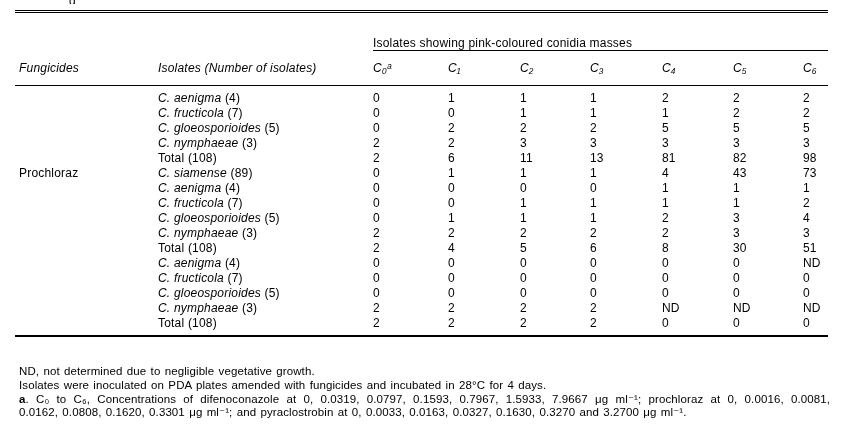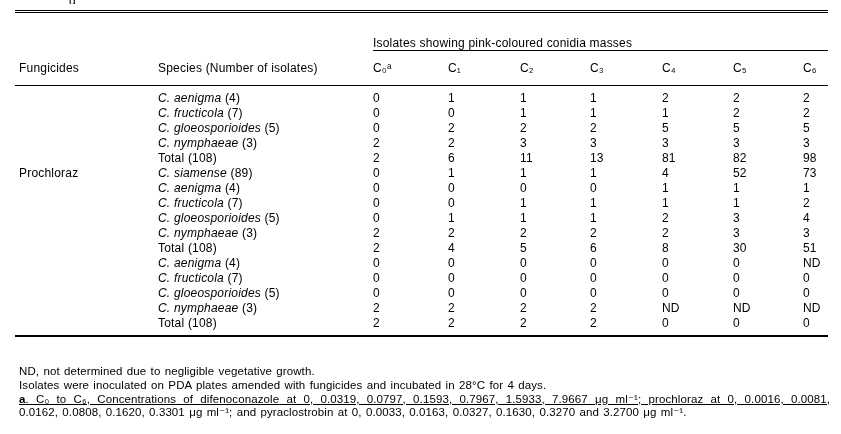--- a/index.html
+++ b/index.html
@@ -52,36 +52,37 @@
     height:37px;
     vertical-align:bottom;
     padding-bottom:0;
     margin-left:8px;
   }
   th.spanner{border-bottom:1px solid #000;}
 
   tr.head-row th{
     height:34px;
     border-bottom:1px solid #000;
+    font-style:italic;
   }
 
   tbody td{height:15px;line-height:15px;}
   tbody tr:first-child td{padding-top:5px;}
   tbody tr:last-child td{padding-bottom:4px;}
   .italic{font-style:italic;}
 
   .footnotes{
     position:absolute;left:19px;top:365px;width:811px;
     font-size:11.5px;
     line-height:13.8px;
     letter-spacing:0.1px;
     word-spacing:1px;
   }
   .footnotes p{margin:0;}
-  .justify-full{text-align:justify;text-align-last:justify;text-decoration:underline;}
+  .justify-full{text-align:justify;text-align-last:justify;}
   .fn-marker{font-weight:bold;}
 </style>
 </head>
 <body>
 
 <div class="page">
 
   <div class="caption-clip">
     <span>g</span>
   </div>
@@ -98,21 +99,21 @@
         <col class="c-v5">
         <col class="c-v6">
     </colgroup>
     <thead>
       <tr class="spanner-row">
         <td colspan="2"></td>
         <th class="spanner" colspan="7">Isolates showing pink-coloured conidia masses</th>
       </tr>
       <tr class="head-row">
         <th class="pad-left">Fungicides</th>
-        <th>Species (Number of isolates)</th>
+        <th>Isolates (Number of isolates)</th>
         <th>C₀ᵃ</th>
         <th>C₁</th>
         <th>C₂</th>
         <th>C₃</th>
         <th>C₄</th>
         <th>C₅</th>
         <th>C₆</th>
       </tr>
     </thead>
     <tbody id="table-body">
@@ -172,21 +173,21 @@
           <td>98</td>
         </tr>
         <tr>
           <td class="pad-left">Prochloraz</td>
           <td><span class="italic">C. siamense</span><span> (89)</span></td>
           <td>0</td>
           <td>1</td>
           <td>1</td>
           <td>1</td>
           <td>4</td>
-          <td>52</td>
+          <td>43</td>
           <td>73</td>
         </tr>
         <tr>
           <td class="pad-left"></td>
           <td><span class="italic">C. aenigma</span><span> (4)</span></td>
           <td>0</td>
           <td>0</td>
           <td>0</td>
           <td>0</td>
           <td>1</td>

